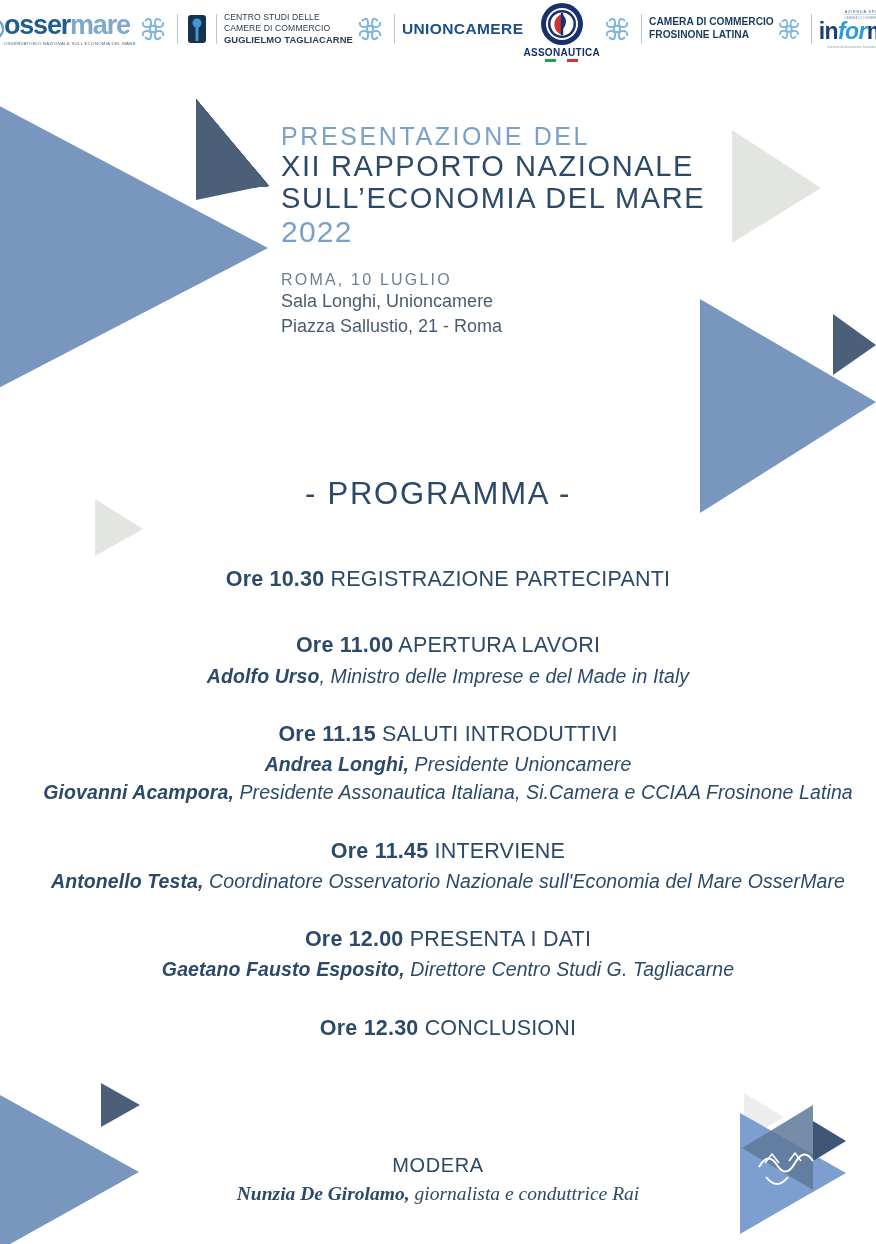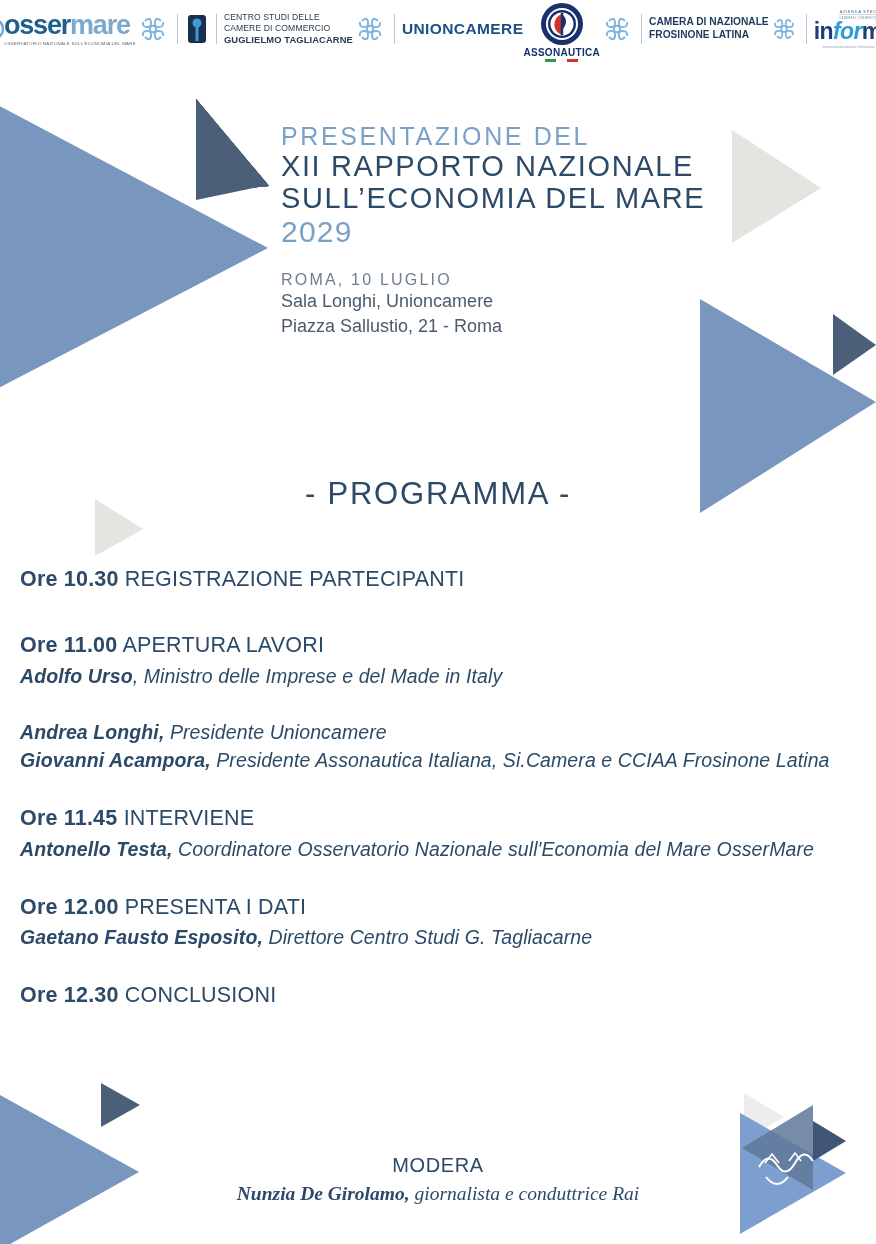--- a/index.html
+++ b/index.html
@@ -161,21 +161,21 @@
     text-align: center;
     font-size: 31px;
     letter-spacing: 1.8px;
     color: #2c4a68;
   }
 
   .program-list {
     position: absolute;
     left: 0; right: 0;
     top: 505px;
-    text-align: left;
+    text-align: center;
     padding-left: 20px;
   }
   .slot { margin-bottom: 14px; }
   .slot-head {
     font-size: 21.5px;
     color: #2c4a68;
     line-height: 1.5;
     letter-spacing: .2px;
   }
   .slot-head b { font-weight: 700; }
@@ -326,21 +326,21 @@
         <g fill="none" stroke="#7fb4de" stroke-width="2">
           <path d="M9,9 q5,-5 6,1 q1,5 -4,5 q-5,0 -4,-5"></path>
           <path d="M25,9 q-5,-5 -6,1 q-1,5 4,5 q5,0 4,-5"></path>
           <path d="M9,25 q5,5 6,-1 q1,-5 -4,-5 q-5,0 -4,5"></path>
           <path d="M25,25 q-5,5 -6,-1 q-1,-5 4,-5 q5,0 4,5"></path>
           <circle cx="17" cy="17" r="3.2"></circle>
         </g>
       </svg>
       <span class="logo-sep"></span>
       <div class="cciaa-text">
-        <div>CAMERA DI NAZIONALE</div>
+        <div>CAMERA DI COMMERCIO</div>
         <div>FROSINONE LATINA</div>
       </div>
     </div>
 
     <div class="logo">
       <svg class="swirl" width="30" height="30" viewBox="0 0 34 34">
         <g fill="none" stroke="#7fb4de" stroke-width="2">
           <path d="M9,9 q5,-5 6,1 q1,5 -4,5 q-5,0 -4,-5"></path>
           <path d="M25,9 q-5,-5 -6,1 q-1,5 4,5 q5,0 4,-5"></path>
           <path d="M9,25 q5,5 6,-1 q1,-5 -4,-5 q-5,0 -4,5"></path>
@@ -358,21 +358,21 @@
     </div>
 
   </div>
 
   <div class="content">
 
     <div class="title-block">
       <div class="t-line t-pre">PRESENTAZIONE DEL</div>
       <div class="t-line t-main">XII RAPPORTO NAZIONALE</div>
       <div class="t-line t-main">SULL’ECONOMIA DEL MARE</div>
-      <div class="t-line t-year">2029</div>
+      <div class="t-line t-year">2022</div>
 
       <div class="loc-city">ROMA, 10 LUGLIO</div>
       <div class="loc-line">Sala Longhi, Unioncamere</div>
       <div class="loc-line">Piazza Sallustio, 21 - Roma</div>
     </div>
 
     <div class="programma">- PROGRAMMA -</div>
 
     <div class="program-list">
 
@@ -387,20 +387,24 @@
         <div class="slot-head">
           <b>Ore 11.00</b>
           <span class="lbl">APERTURA LAVORI</span>
         </div>
         <div class="slot-person">
           <b>Adolfo Urso</b><span>, Ministro delle Imprese e del Made in Italy</span>
         </div>
       </div>
 
       <div class="slot" style="margin-bottom:28px;">
+        <div class="slot-head">
+          <b>Ore 11.15</b>
+          <span class="lbl">SALUTI INTRODUTTIVI</span>
+        </div>
         <div class="slot-person">
           <b>Andrea Longhi,</b><span> Presidente Unioncamere</span>
         </div>
         <div class="slot-person">
           <b>Giovanni Acampora,</b><span> Presidente Assonautica Italiana, Si.Camera e CCIAA Frosinone Latina</span>
         </div>
       </div>
 
       <div class="slot" style="margin-bottom:28px;">
         <div class="slot-head">

